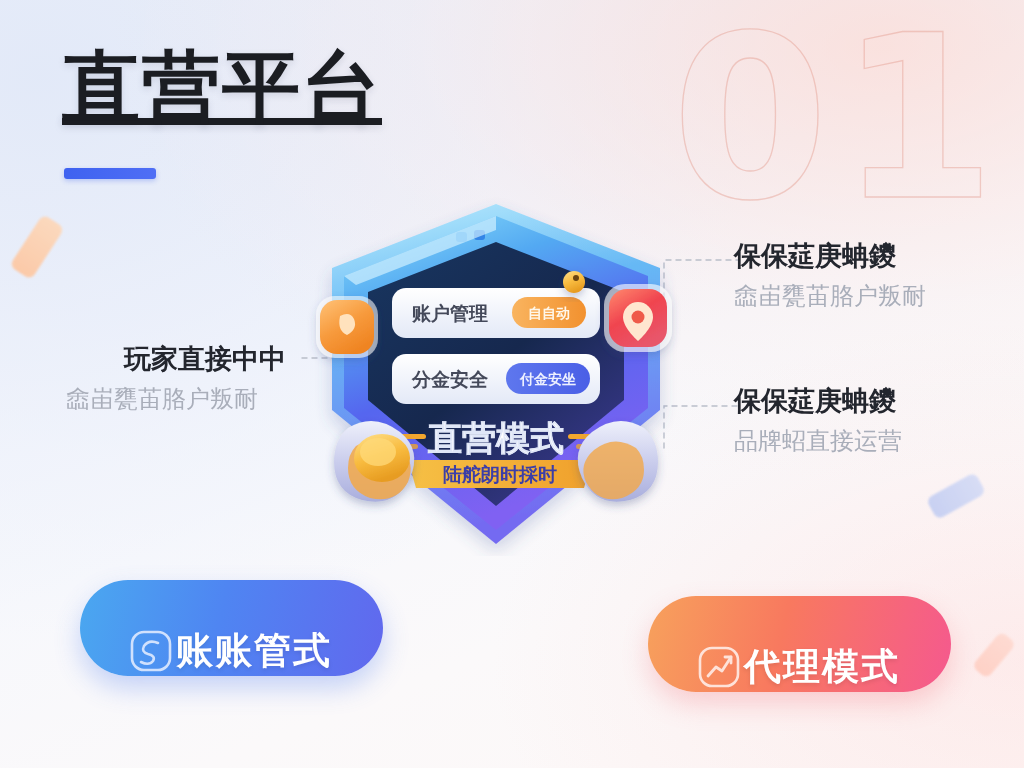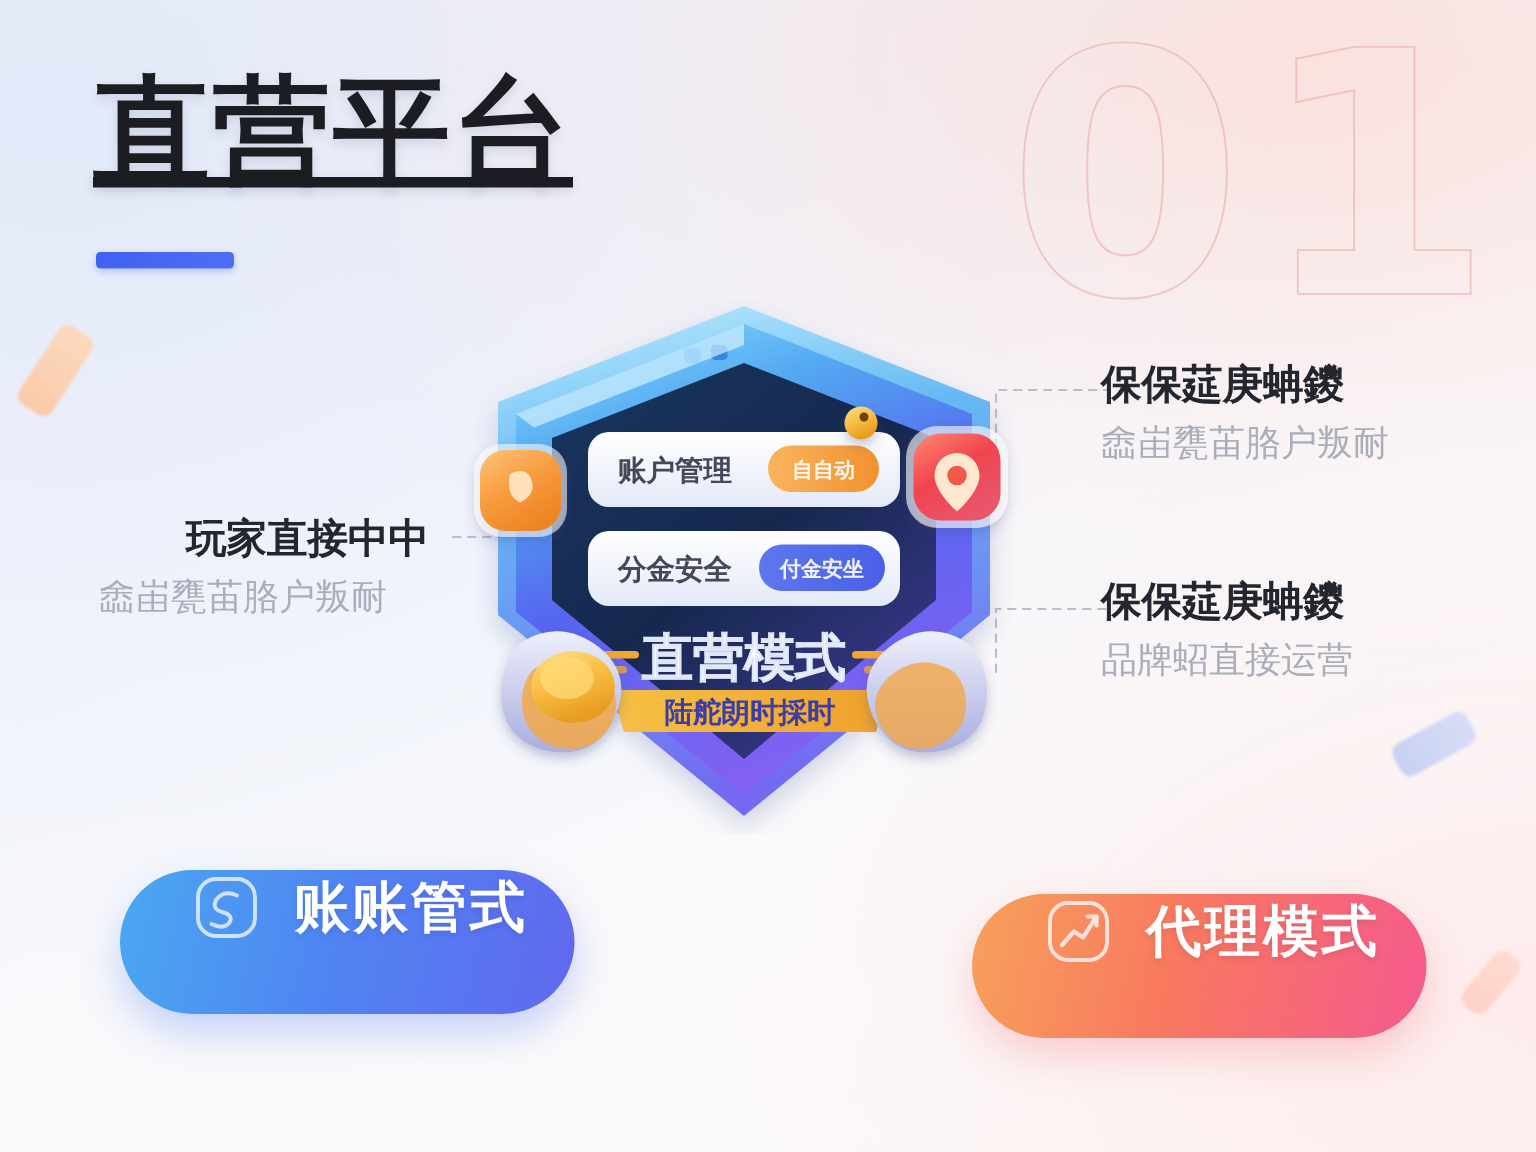--- a/index.html
+++ b/index.html
@@ -57,21 +57,21 @@
   .co-left{left:66px;top:344px;text-align:left;}
   .co-left .c-title{padding-left:58px;}
   .co-r1{left:734px;top:241px;}
   .co-r2{left:734px;top:386px;}
   
   .lead{position:absolute;pointer-events:none;}
   
   .shield-wrap{position:absolute;left:304px;top:196px;width:384px;height:360px;}
   
   .pill{
-    position:absolute;display:flex;align-items:flex-start;gap:20px;
+    position:absolute;display:flex;align-items:flex-end;
     border-radius:58px;padding:0 46px;height:96px;box-sizing:border-box;
   }
   .pill .p-label{font-size:37px;font-weight:800;color:#fff;letter-spacing:2px;white-space:nowrap;
     text-shadow:0 2px 4px rgba(0,0,0,.10);}
   .pill-left{
     left:80px;top:580px;width:303px;
     background:linear-gradient(103deg,#4aa8f0 0%,#4f85f2 46%,#6168ee 100%);
     box-shadow:0 12px 26px rgba(74,120,238,.30);
   }
   .pill-right{

